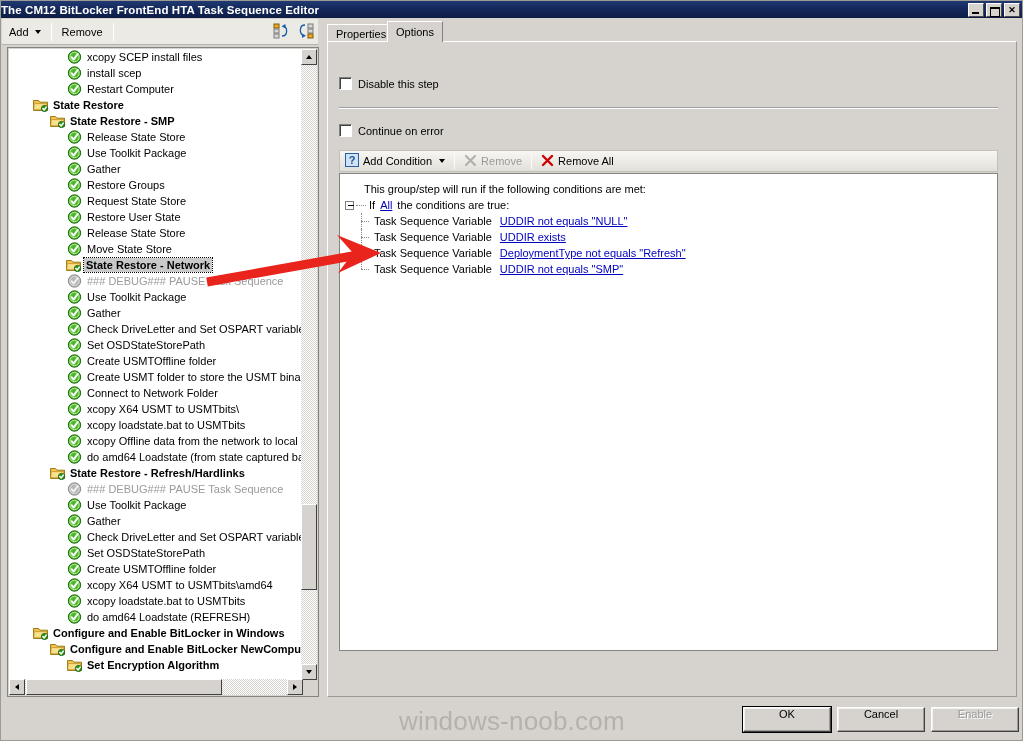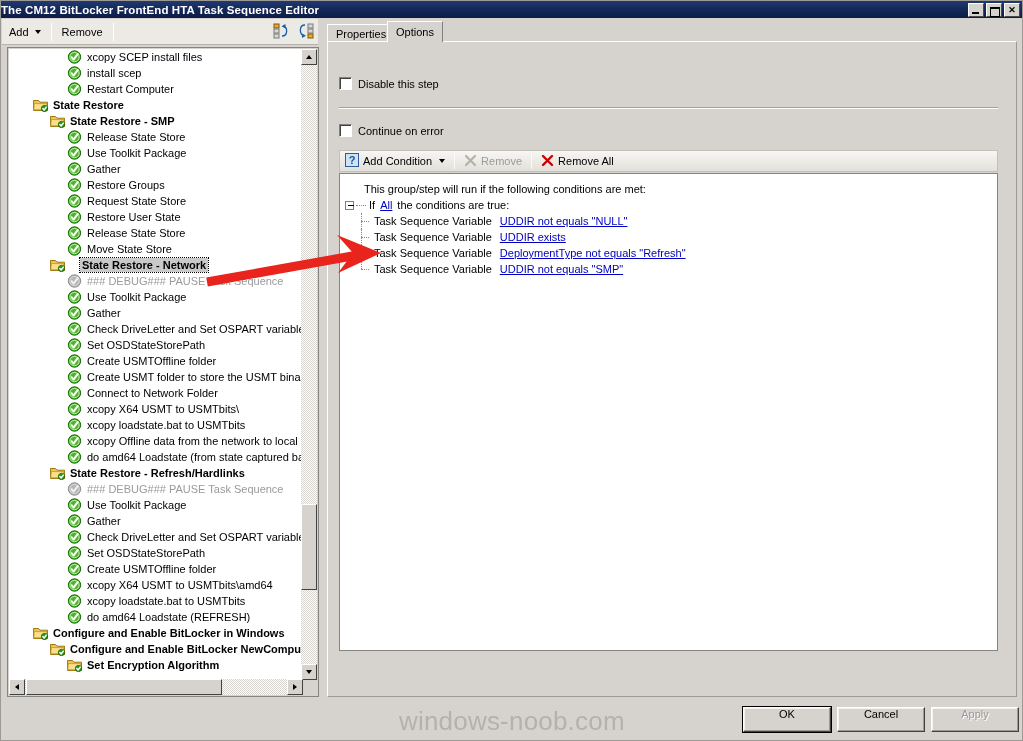--- a/index.html
+++ b/index.html
@@ -523,21 +523,21 @@
           <div class="tnode" style="padding-left: 58px;">
             <span class="ic">
               <svg width="16" height="14" viewBox="0 0 16 14">
                 <circle cx="7.5" cy="7" r="6.2" fill="#4cb62b" stroke="#1d6b12" stroke-width="1"></circle>
                 <circle cx="7.5" cy="7" r="4.6" fill="none" stroke="#bdf0a6" stroke-width="1"></circle>
                 <path d="M4.6 7.2 L6.6 9.6 L10.8 3.9" stroke="#ffffff" stroke-width="1.9" fill="none" stroke-linecap="round" stroke-linejoin="round"></path>
               </svg>
             </span>
             <span class="tlabel">Move State Store</span>
           </div>
-          <div class="tnode bold selected" style="padding-left: 41px; gap: 12px;">
+          <div class="tnode bold selected" style="padding-left: 57px;">
             <span class="ic">
               <svg width="16" height="14" viewBox="0 0 16 14">
                 <path d="M0.5 2.5 L5.5 2.5 L7 4.2 L14.5 4.2 L14.5 12.5 L0.5 12.5 Z" fill="#f3c24b" stroke="#9c7a18" stroke-width="1"></path>
                 <path d="M1.2 5.6 L13.8 5.6 L12.6 11.8 L0.8 11.8 Z" fill="#fbe08a" stroke="#bb9428" stroke-width="0.8"></path>
                 <circle cx="11.5" cy="10.5" r="3.1" fill="#2e9a22" stroke="#186010" stroke-width="0.9"></circle>
                 <path d="M9.8 10.6 L11.1 12 L13.3 9.1" stroke="#ffffff" stroke-width="1.4" fill="none" stroke-linecap="round" stroke-linejoin="round"></path>
               </svg>
             </span>
             <span class="tlabel">State Restore - Network</span>
           </div>
@@ -915,21 +915,21 @@
 
   <div id="bottom-bar">
     <div id="watermark">windows-noob.com</div>
     <div class="dlg-btn default" style="left:742px;">
       <span>OK</span>
     </div>
     <div class="dlg-btn" style="left:836px;">
       <span>Cancel</span>
     </div>
     <div class="dlg-btn disabled" style="left:930px;">
-      <span>Apply</span>
+      <span>Enable</span>
     </div>
   </div>
 
   <svg id="arrow-layer" viewBox="0 0 1023 741">
     <g id="arrow-g">
       <path id="arrow-shaft" d="M206,281 L368,252" stroke="#e8241c" stroke-width="9" stroke-linecap="butt"></path>
       <path id="arrow-head" d="M336,234 L380,252 L337,272 L352,252 Z" fill="#e8241c"></path>
     </g>
   </svg>
 

